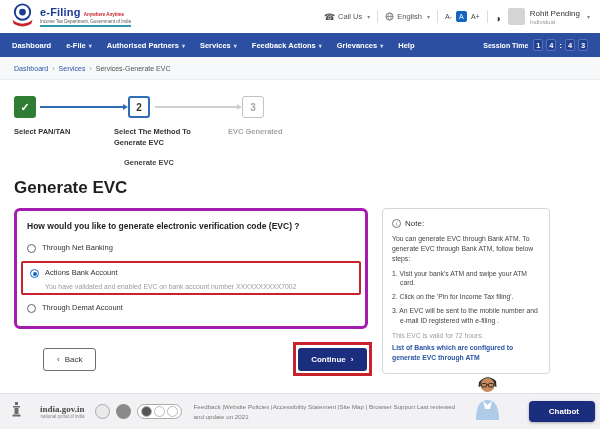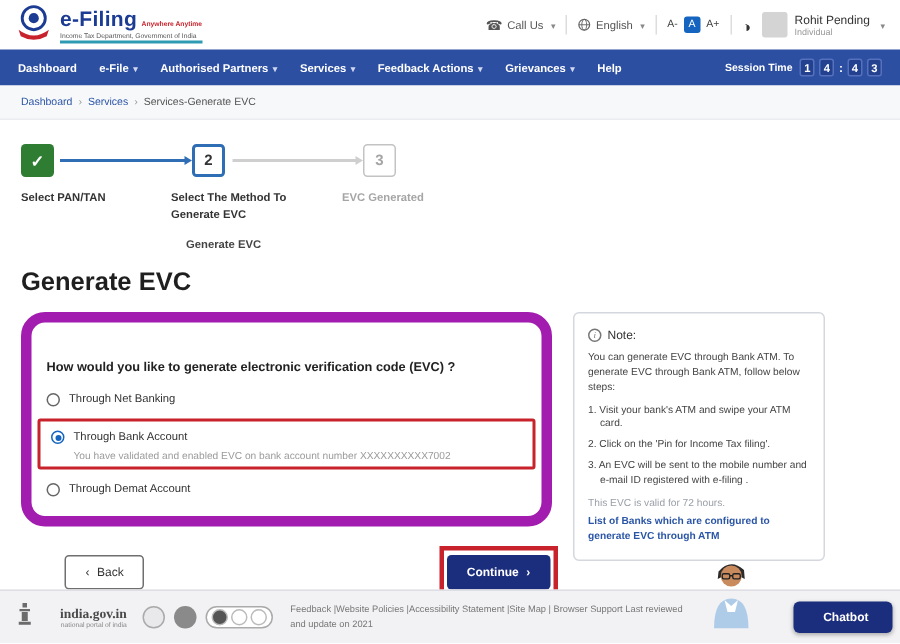--- a/index.html
+++ b/index.html
@@ -5,21 +5,21 @@
   * { margin:0; padding:0; box-sizing:border-box; }
   html,body { width:600px; height:429px; }
   body { font-family:"Liberation Sans", sans-serif; background:#fff; }
   .screen { position:relative; width:600px; height:429px; overflow:hidden; background:#fff; }
 
   
   .top-header { height:33px; display:flex; align-items:center; justify-content:space-between; padding:0 10px; background:#fff; }
   .brand { display:flex; align-items:center; gap:5px; }
   .brand-text { border-bottom:2px solid #2f9bb3; padding-bottom:1px; }
   .brand-line1 { display:flex; align-items:baseline; gap:3px; }
-  .brand-name { font-size:14px; font-weight:bold; color:#1c3c94; letter-spacing:.2px; }
+  .brand-name { font-size:11px; font-weight:bold; color:#1c3c94; letter-spacing:.2px; }
   .brand-tagline { font-size:4.5px; color:#c8232c; font-weight:bold; }
   .brand-sub { font-size:4.5px; color:#555; margin-top:1px; }
   .hdr-right { display:flex; align-items:center; gap:7px; color:#555; }
   .hdr-item { display:flex; align-items:center; gap:3px; font-size:7.5px; color:#555; cursor:pointer; }
   .caret::after { content:"▾"; font-size:6px; color:#888; margin-left:2px; }
   .vsep { width:1px; height:13px; background:#ddd; }
   .phone-icon::before { content:"☎"; font-size:9px; color:#555; }
   .globe-icon svg { display:block; }
   .font-controls { display:flex; align-items:center; gap:4px; }
   .fc { font-size:7px; color:#444; cursor:pointer; }
@@ -63,21 +63,21 @@
   .steplabel-1 { left:0; }
   .steplabel-2 { left:100px; width:95px; }
   .steplabel-3 { left:214px; color:#a5a5a5; }
   .steplabel-sub { position:absolute; top:70px; left:110px; font-size:7.5px; font-weight:bold; color:#444; }
 
   .page-title { font-size:17px; font-weight:bold; color:#1f1f1f; margin:2px 0 10px; }
 
   .content-row { display:flex; gap:14px; align-items:flex-start; }
   .left-col { width:354px; }
 
-  .card { background:#fff; border:7px solid #a21caf; border-radius:16px; padding:24px 10px 8px; }
+  .card { background:#fff; border:3px solid #a21caf; border-radius:6px; padding:10px 10px 8px; }
   .question { font-size:8.5px; font-weight:bold; color:#222; margin-bottom:7px; }
   .radio-row { display:flex; align-items:flex-start; gap:6px; padding:5px 0; cursor:pointer; }
   .radio-circle { width:9px; height:9px; border:1.2px solid #666; border-radius:50%; flex-shrink:0; margin-top:1px; position:relative; }
   .radio-selected .radio-circle { border-color:#1565c0; }
   .radio-selected .radio-circle::after { content:""; position:absolute; left:1.5px; top:1.5px; width:4px; height:4px; background:#1565c0; border-radius:50%; }
   .radio-label { font-size:7.5px; color:#333; }
   .radio-desc { font-size:6.8px; color:#9b9b9b; margin:3px 0 0 15px; }
   .highlight-box { border:2.5px solid #c8232c; border-radius:2px; padding:3px 7px; margin:3px -6px; }
 
   .actions-row { margin-top:13px; display:flex; justify-content:space-between; align-items:center;padding-left:29px; }
@@ -218,21 +218,21 @@
           <div class="question">How would you like to generate electronic verification code (EVC) ?</div>
 
           <div class="radio-row">
             <span class="radio-circle"></span>
             <span class="radio-label">Through Net Banking</span>
           </div>
 
           <div class="highlight-box">
             <div class="radio-row radio-selected" style="padding:2px 0;">
               <span class="radio-circle"></span>
-              <span class="radio-label">Through Bank Account</span>
+              <span class="radio-label">Actions Bank Account</span>
             </div>
             <div class="radio-desc">You have validated and enabled EVC on bank account number XXXXXXXXXX7002</div>
           </div>
 
           <div class="radio-row">
             <span class="radio-circle"></span>
             <span class="radio-label">Through Demat Account</span>
           </div>
         </div>
 

